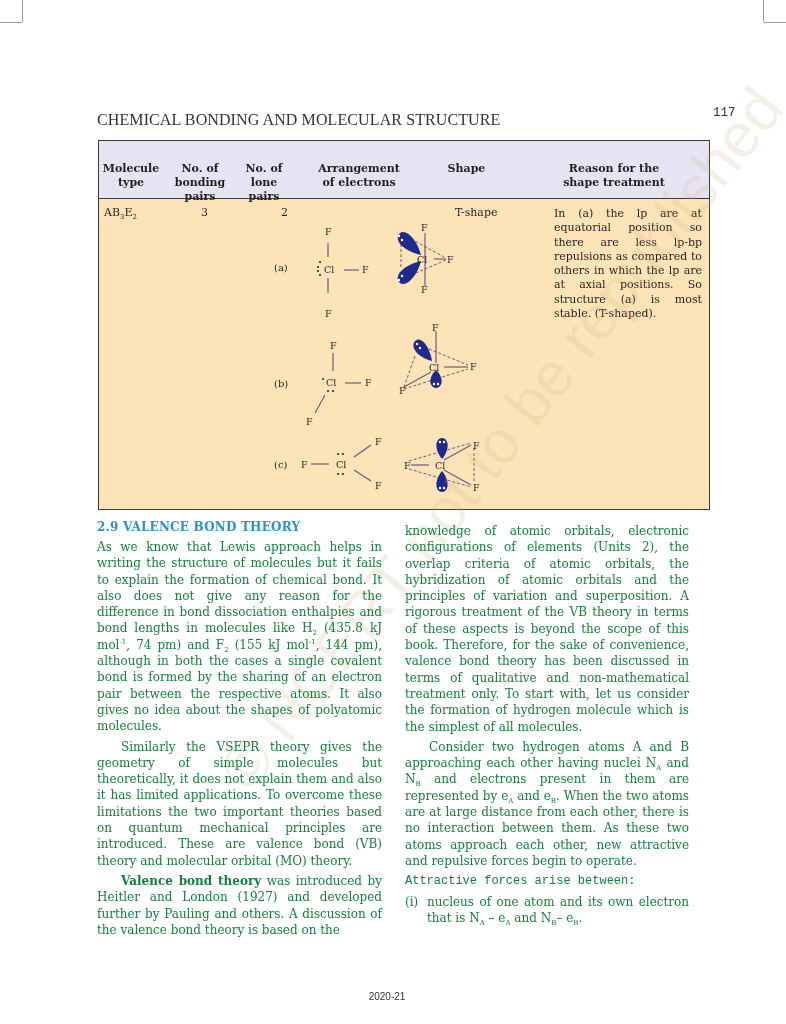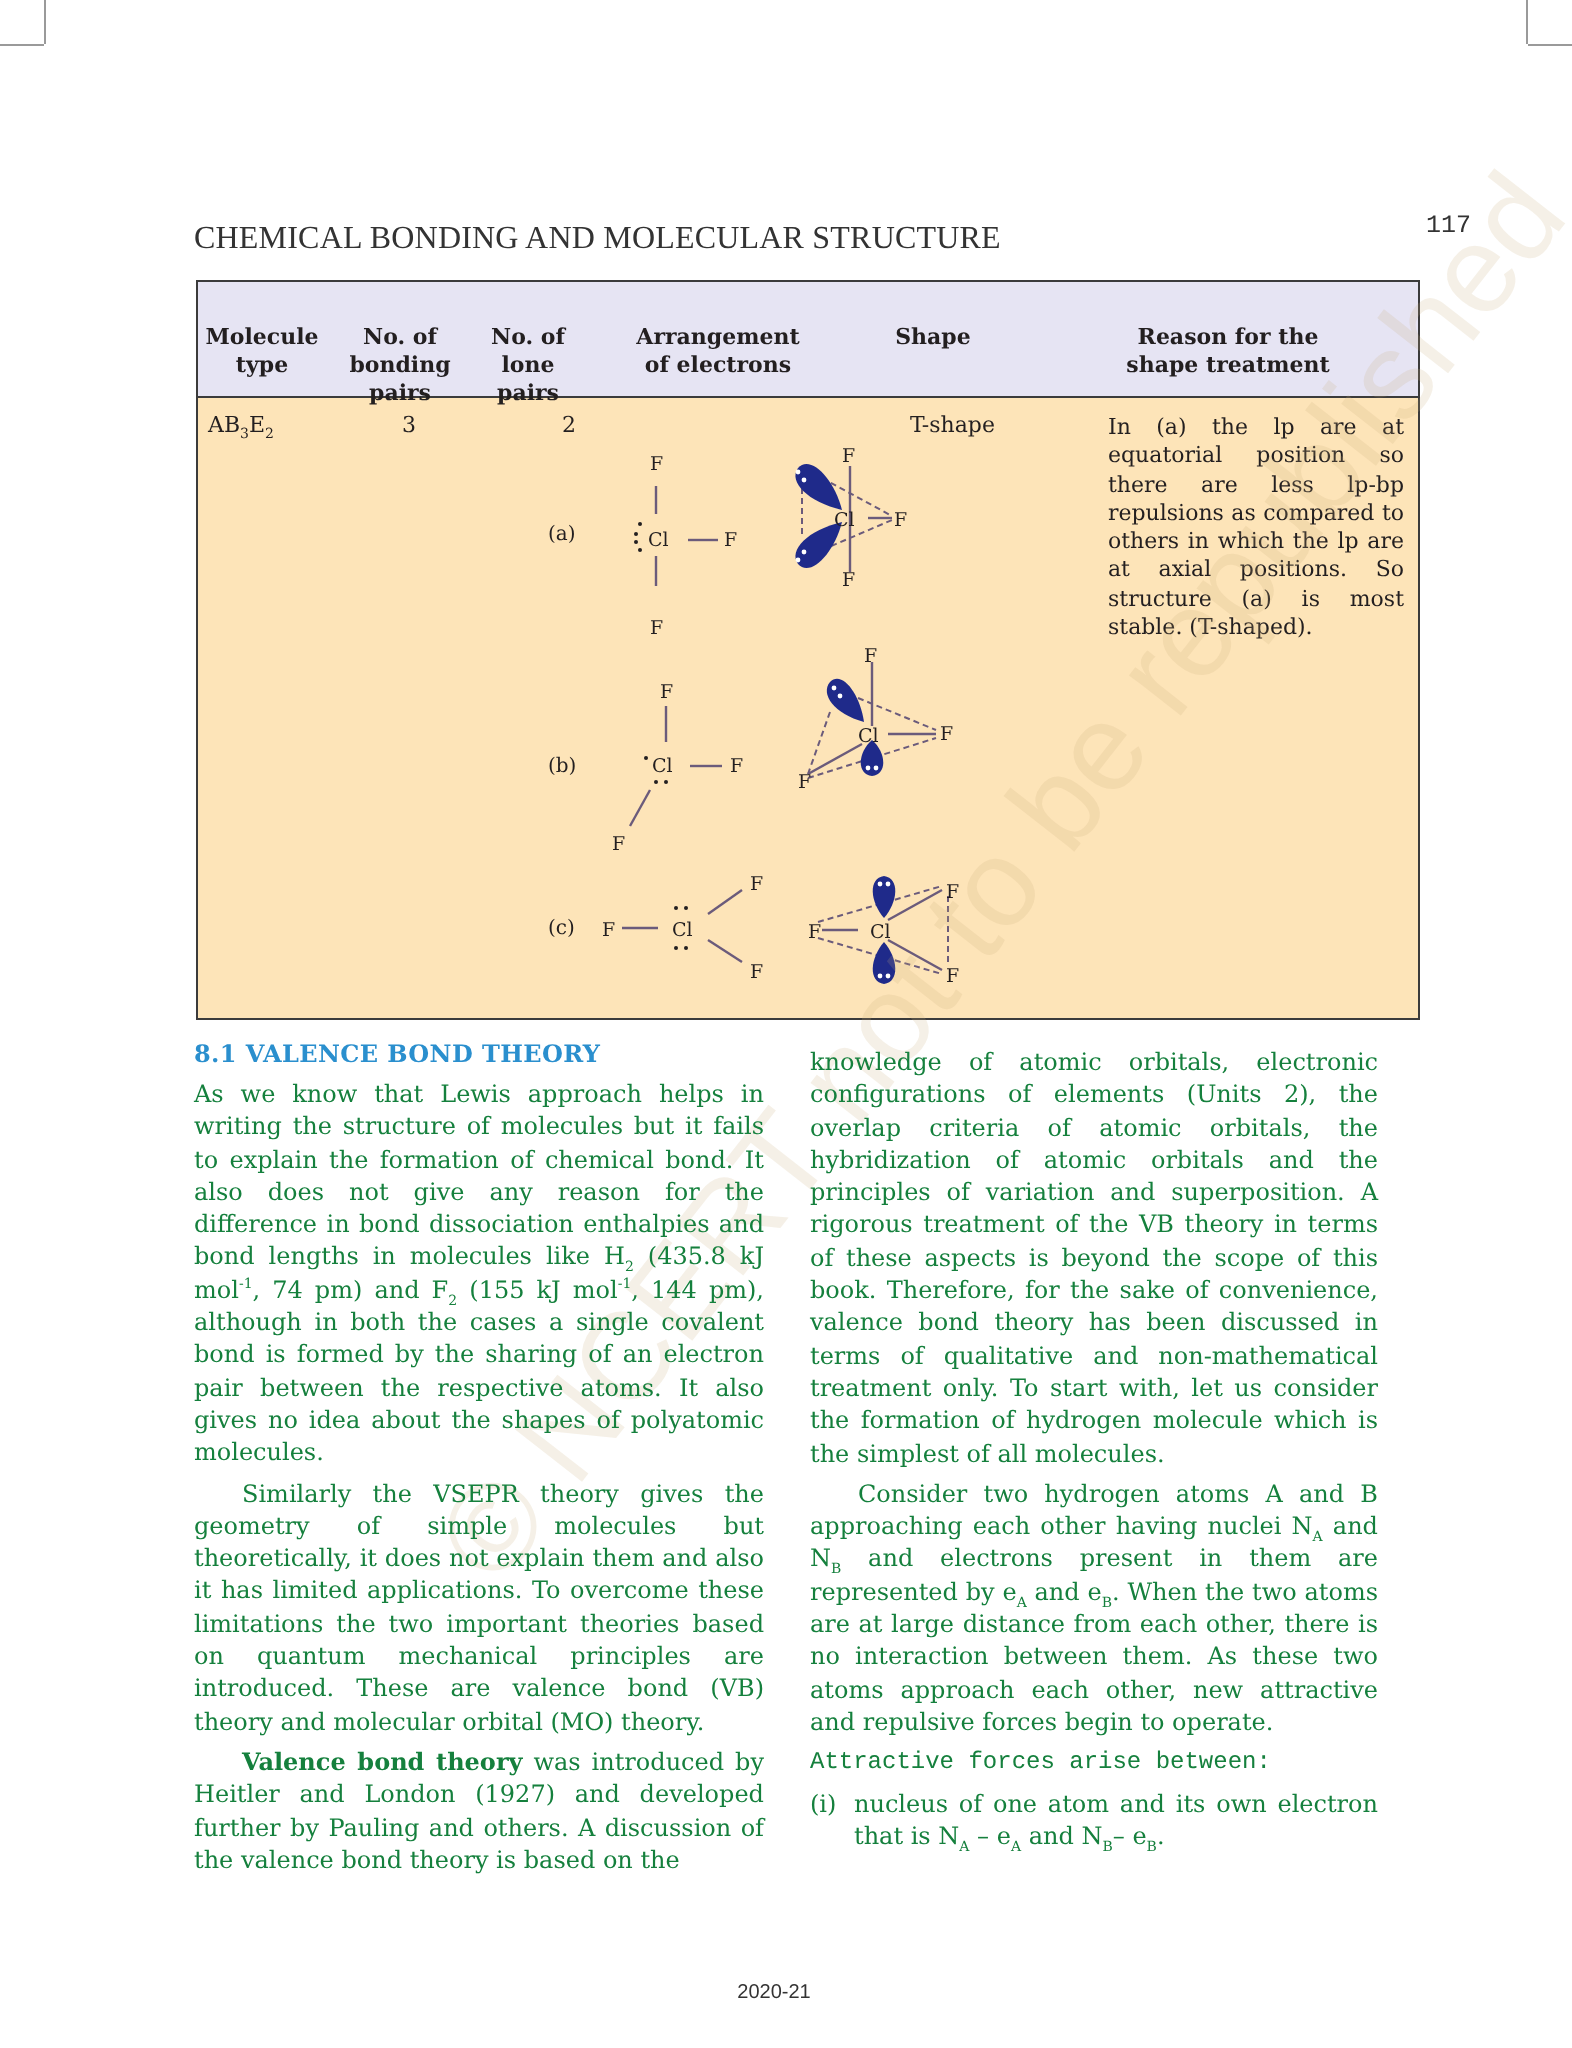--- a/index.html
+++ b/index.html
@@ -177,21 +177,21 @@
       <text x="336" y="328">Cl</text>
       <text x="374" y="308">F</text>
       <text x="374" y="350">F</text>
     </g>
   </svg>
 </div>
 
 <div class="wm" style="left:205px;top:760px;">© NCERT not to be republished</div>
 
 <div class="section-title">
-  <span>8.1</span> <span>VALENCE BOND THEORY</span>
+  <span>2.9</span> <span>VALENCE BOND THEORY</span>
 </div>
 
 <div class="col" style="left:97px;top:539px;width:285px;">
   <p><span>As we know that Lewis approach helps in writing the structure of molecules but it fails to explain the formation of chemical bond. It also does not give any reason for the difference in bond dissociation enthalpies and bond lengths in molecules like H</span><sub>2</sub><span> (435.8 kJ mol</span><sup>-1</sup><span>, 74 pm) and F</span><sub>2</sub><span> (155 kJ mol</span><sup>-1</sup><span>, 144 pm), although in both the cases a single covalent bond is formed by the sharing of an electron pair between the respective atoms. It also gives no idea about the shapes of polyatomic molecules.</span></p>
   <p class="indent">Similarly the VSEPR theory gives the geometry of simple molecules but theoretically, it does not explain them and also it has limited applications. To overcome these limitations the two important theories based on quantum mechanical principles are introduced. These are valence bond (VB) theory and molecular orbital (MO) theory.</p>
   <p class="indent"><b>Valence bond theory</b><span> was introduced by Heitler and London (1927) and developed further by Pauling and others.  A discussion of the valence bond theory is based on the</span></p>
 </div>
 
 <div class="col" style="left:405px;top:523px;width:284px;">
   <p>knowledge of atomic orbitals, electronic configurations of elements (Units 2), the overlap criteria of atomic orbitals, the hybridization of atomic orbitals and the principles of variation and superposition. A rigorous treatment of the VB theory in terms of these aspects is beyond the scope of this book. Therefore, for the sake of convenience, valence bond theory has been discussed in terms of qualitative and non-mathematical treatment only. To start with, let us consider the formation of hydrogen molecule which is the simplest of all molecules.</p>

